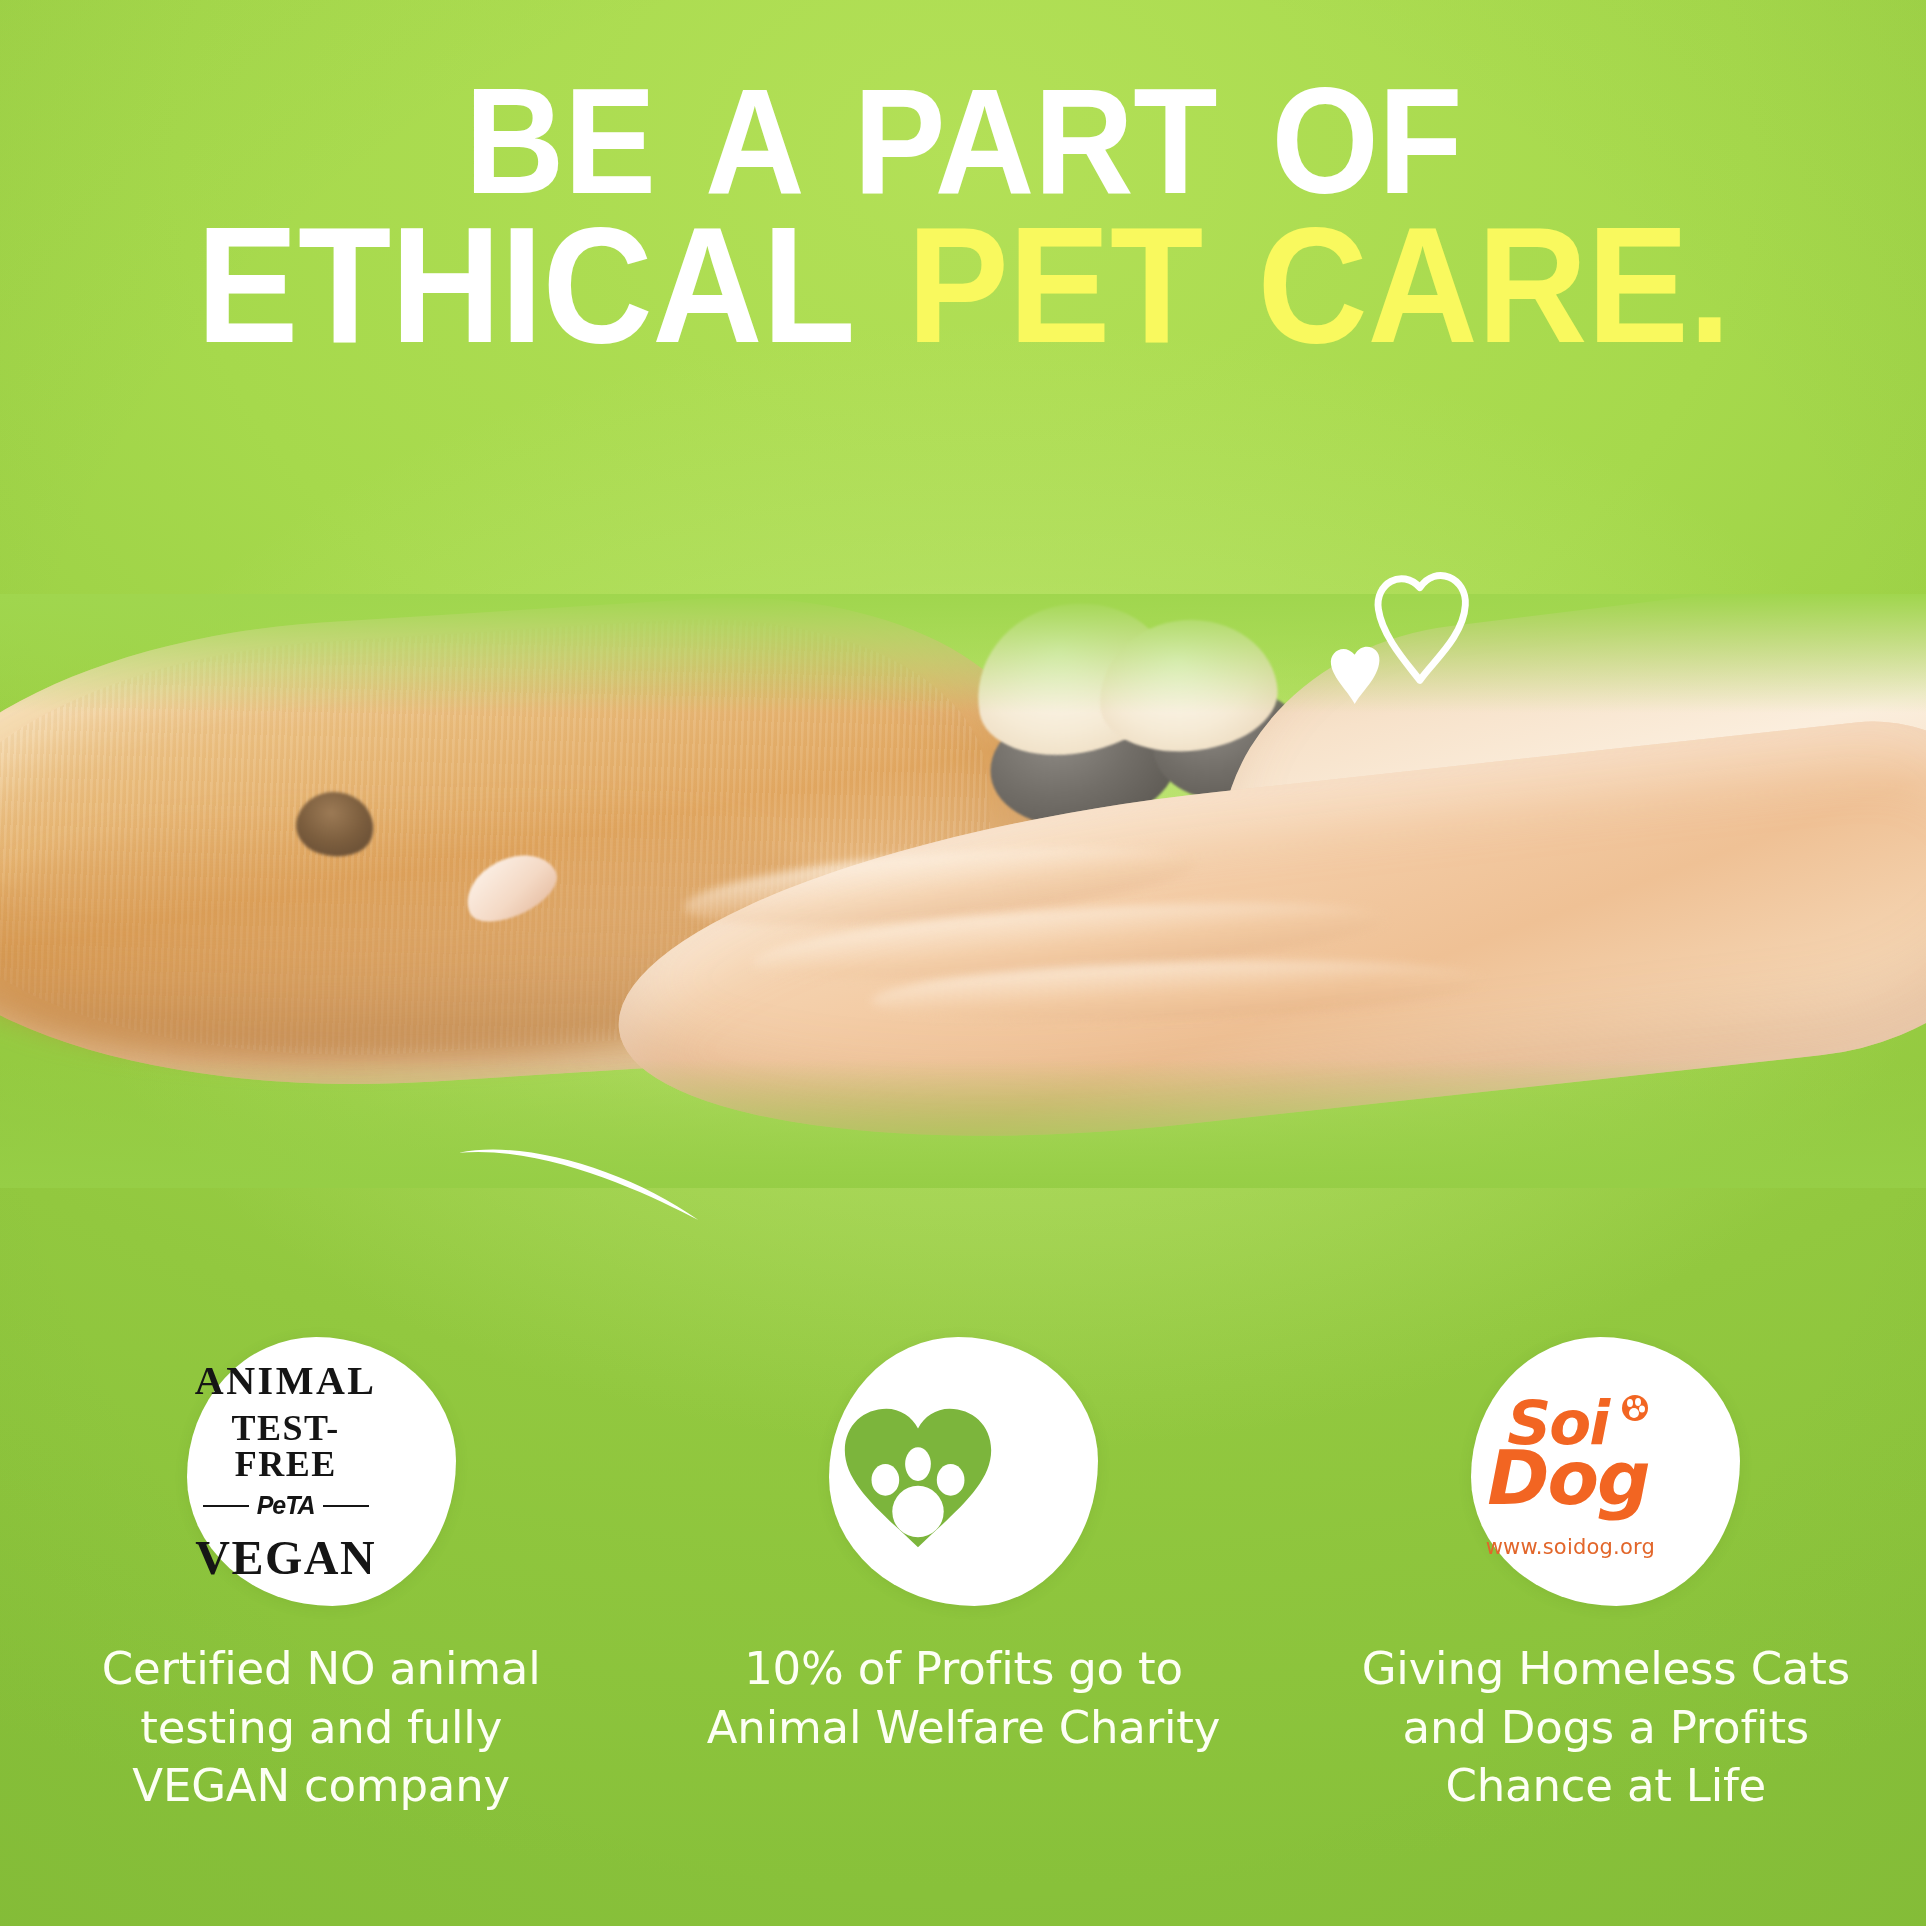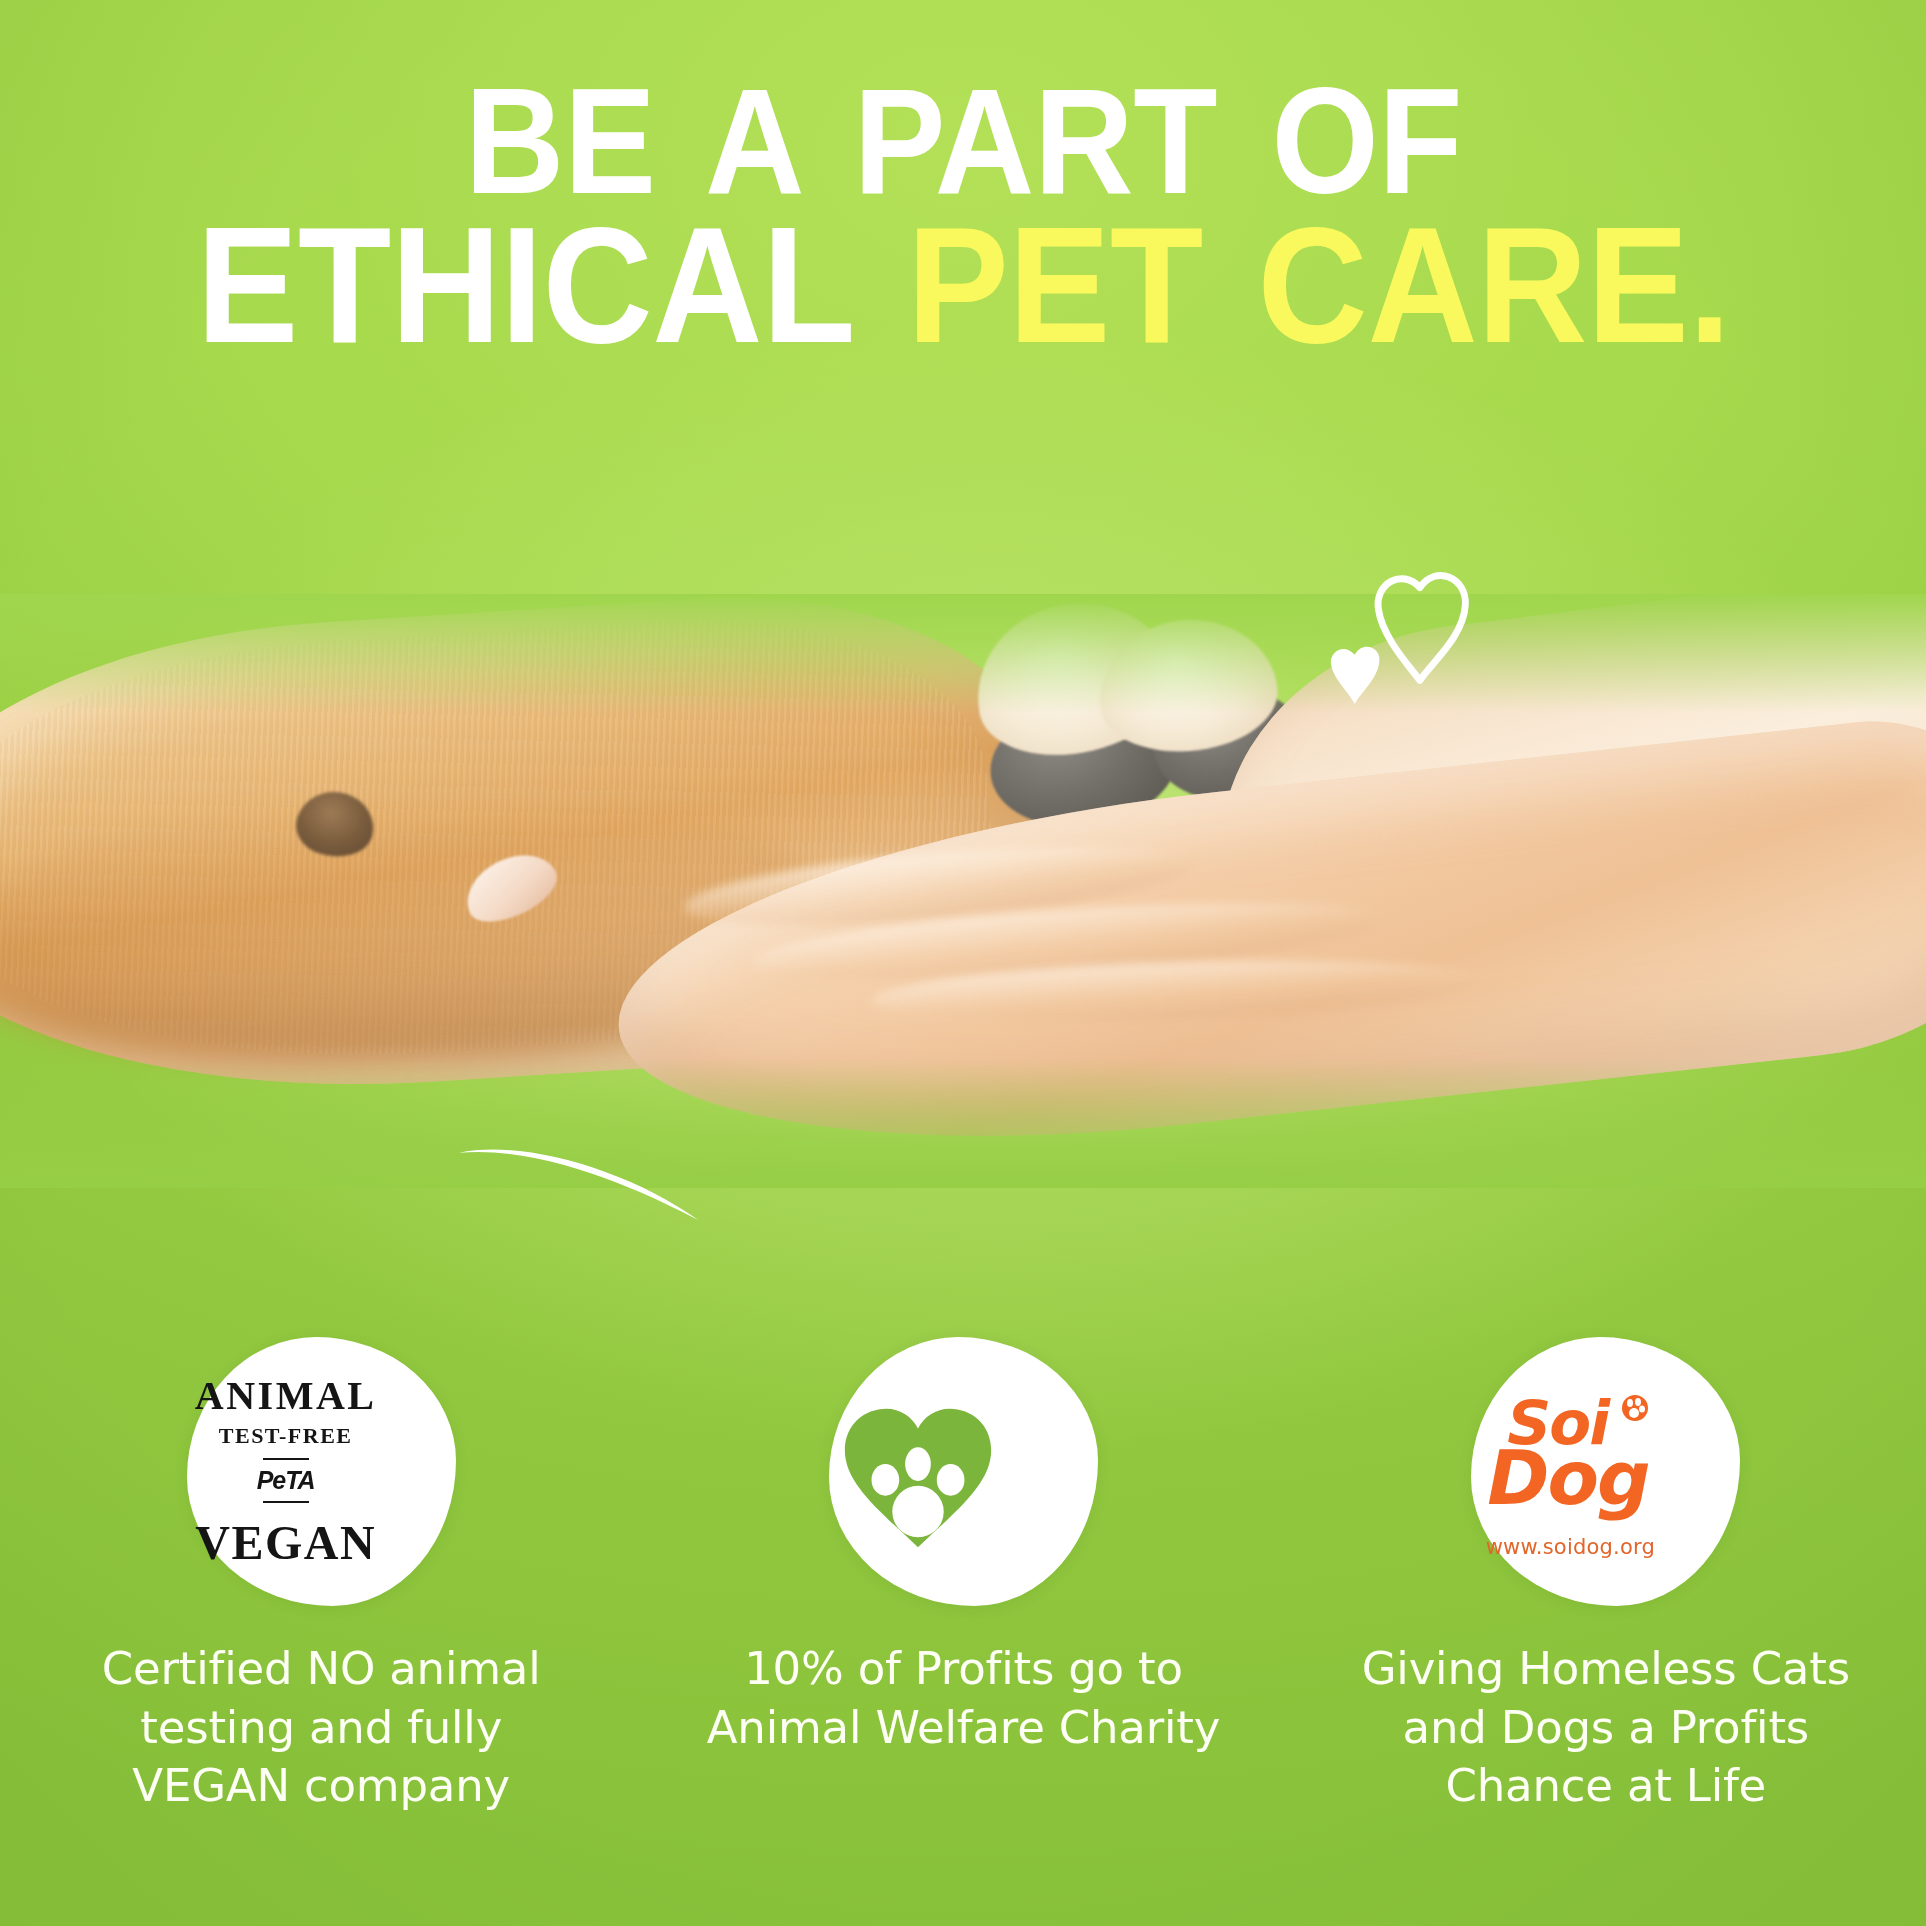--- a/index.html
+++ b/index.html
@@ -290,33 +290,32 @@
     text-align: center;
     line-height: 1.0;
     width: 198px;
   }
   .peta-animal {
     font-size: 40px;
     font-weight: bold;
     letter-spacing: 2.5px;
   }
   .peta-testfree {
-    font-size: 22px;
+    font-size: 36px;
     font-weight: bold;
     letter-spacing: 1.5px;
     margin-top: 9px;
   }
   .peta-rule-row {
     display: flex;
     align-items: center;
     justify-content: center;
     gap: 8px;
     margin-top: 11px;
     margin-bottom: 8px;
-    flex-direction: column;
   }
   .peta-rule {
     height: 2px;
     width: 46px;
     background: #151515;
   }
   .peta-mark {
     font-family: "Liberation Sans", sans-serif;
     font-size: 25px;
     font-weight: bold;

